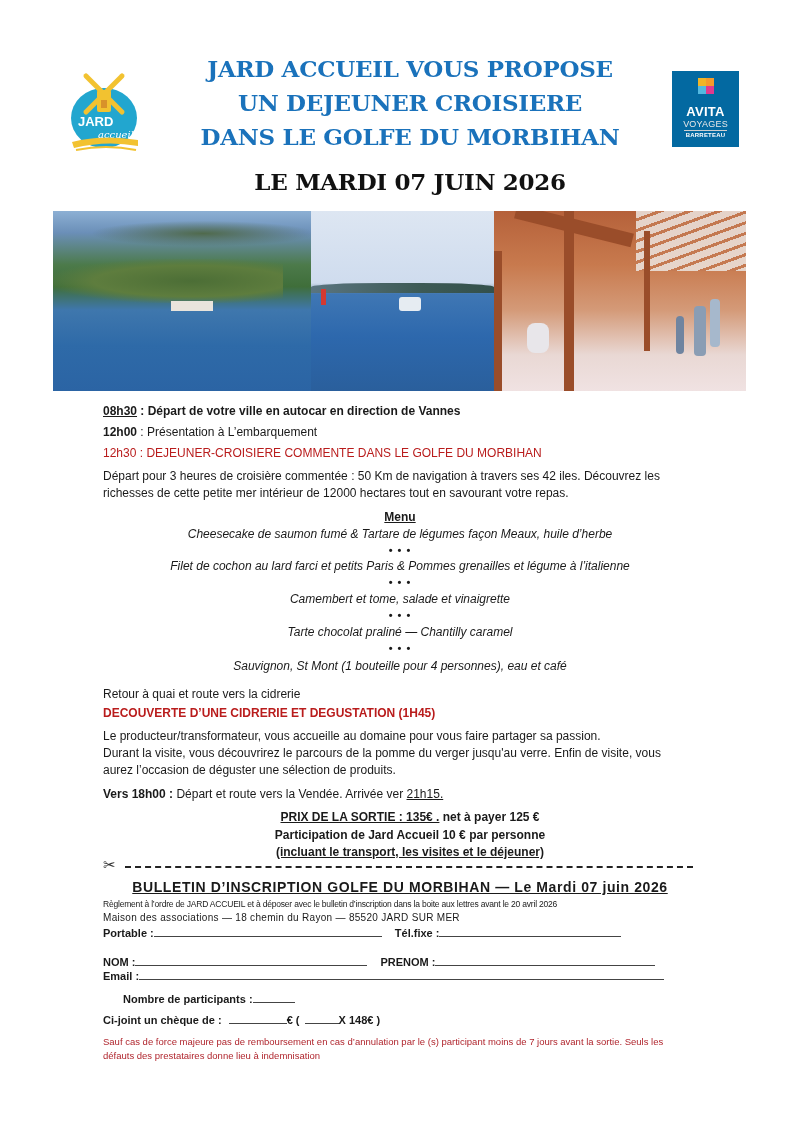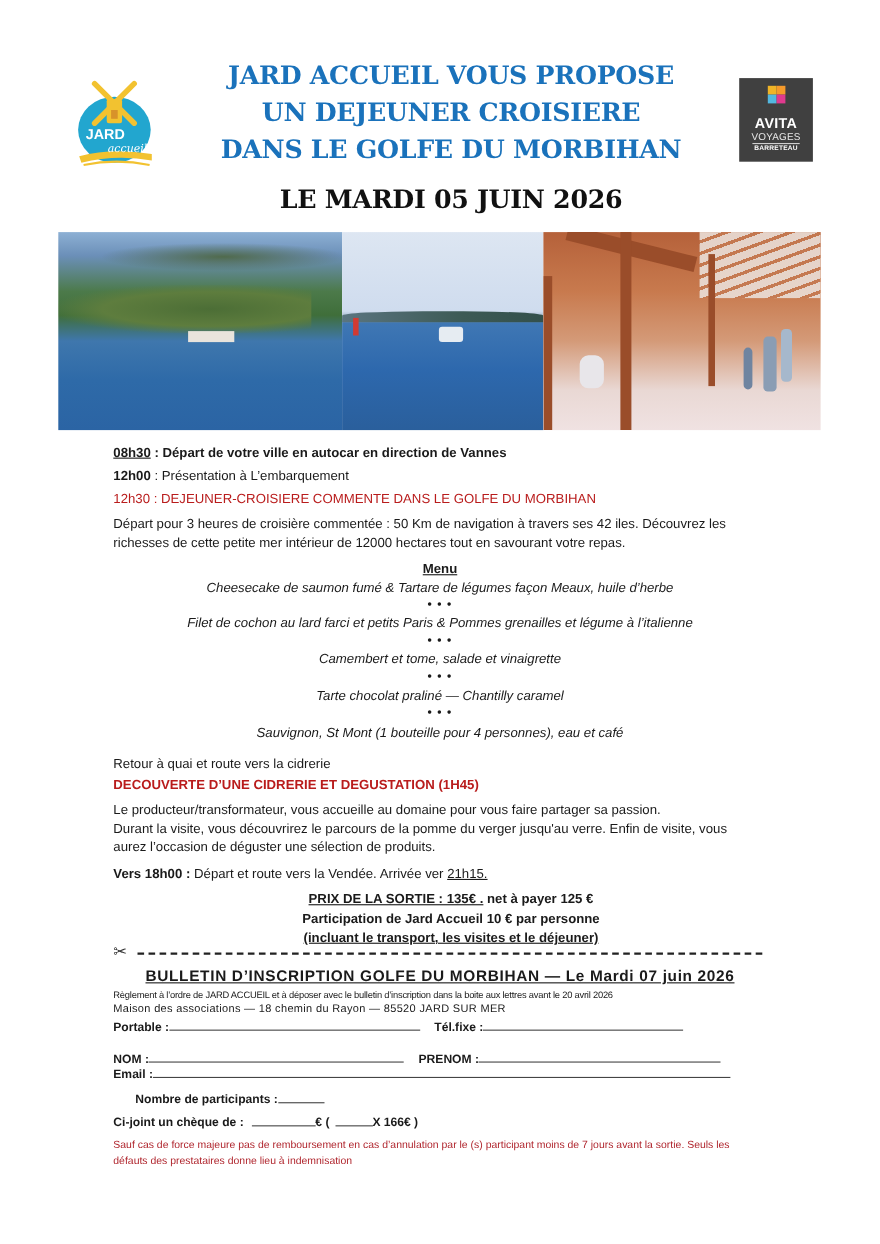--- a/index.html
+++ b/index.html
@@ -1,21 +1,21 @@
 <!DOCTYPE html>
 <html><head>
 <meta charset="utf-8">
 <style>
   * { box-sizing: border-box; margin: 0; padding: 0; }
   html, body { width: 800px; height: 1131px; background: #ffffff; overflow: hidden; }
   body { position: relative; font-family: "Liberation Sans", sans-serif; color: #1a1a1a; }
 
   
   .logo-left { position: absolute; left: 66px; top: 68px; width: 78px; height: 86px; }
-  .logo-right { position: absolute; left: 672px; top: 71px; width: 67px; height: 76px; background: #404040; }
+  .logo-right { position: absolute; left: 672px; top: 71px; width: 67px; height: 76px; background: #0369a1; }
   .logo-right .squares { position: absolute; left: 26px; top: 7px; width: 16px; height: 16px; }
   .logo-right .squares span { position: absolute; width: 8px; height: 8px; }
   .logo-right .avita { position: absolute; left: 0; right: 0; top: 33px; text-align: center; color: #fff; font-weight: bold; font-size: 13px; letter-spacing: 0.3px; }
   .logo-right .voyages { position: absolute; left: 0; right: 0; top: 48px; text-align: center; color: #e8e8e8; font-size: 9px; letter-spacing: 0.2px; }
   .logo-right .sep { position: absolute; left: 12px; right: 12px; top: 59px; height: 1px; background: #cfcfcf; }
   .logo-right .barreteau { position: absolute; left: 0; right: 0; top: 61px; text-align: center; color: #fff; font-size: 6px; font-weight: bold; letter-spacing: 0.2px; }
 
   .title-block { position: absolute; left: 160px; width: 500px; text-align: center; }
   .title-line { font-family: "DejaVu Serif", serif; font-weight: bold; color: #1a72bb; font-size: 23px; line-height: 34px; letter-spacing: -0.3px; }
   .date-line { font-family: "DejaVu Serif", serif; font-weight: bold; color: #111; font-size: 23px; letter-spacing: -0.3px; }
@@ -91,21 +91,21 @@
   <div class="sep"></div>
   <div class="barreteau">BARRETEAU</div>
 </div>
 
 <div class="title-block" style="top:52px;">
   <div class="title-line">JARD ACCUEIL VOUS PROPOSE</div>
   <div class="title-line">UN DEJEUNER CROISIERE</div>
   <div class="title-line">DANS LE GOLFE DU MORBIHAN</div>
 </div>
 <div class="title-block" style="top:168px;">
-  <div class="date-line">LE MARDI 05 JUIN 2026</div>
+  <div class="date-line">LE MARDI 07 JUIN 2026</div>
 </div>
 
 <div class="banner">
   <div class="photo photo-1">
     <div class="islet2"></div>
     <div class="island"></div>
     <div class="house"></div>
   </div>
   <div class="photo photo-2">
     <div class="land"></div>
@@ -183,16 +183,16 @@
 </div>
 <div class="form-row" style="top:970px;">
   <span class="form-label">Email :</span><span class="blank" style="width:525px;"></span>
 </div>
 <div class="form-row" style="top:993px;padding-left:20px;">
   <span class="form-label">Nombre de participants :</span><span class="blank" style="width:42px;"></span>
 </div>
 <div class="form-row" style="top:1014px;">
   <span class="form-label">Ci-joint un chèque de :</span>
   <span class="blank" style="width:58px;margin-left:4px;"></span><span class="form-label">€  (</span>
-  <span class="blank" style="width:34px;margin-left:2px;"></span><span class="form-label">X 166€ )</span>
+  <span class="blank" style="width:34px;margin-left:2px;"></span><span class="form-label">X 148€ )</span>
 </div>
 
 <div class="para red" style="top:1035px;font-size:9.5px;line-height:14px;width:590px;">Sauf cas de force majeure pas de remboursement en cas d’annulation par le (s) participant  moins de 7 jours avant la sortie. Seuls les défauts des prestataires donne lieu à indemnisation</div>
 
 </body></html>

